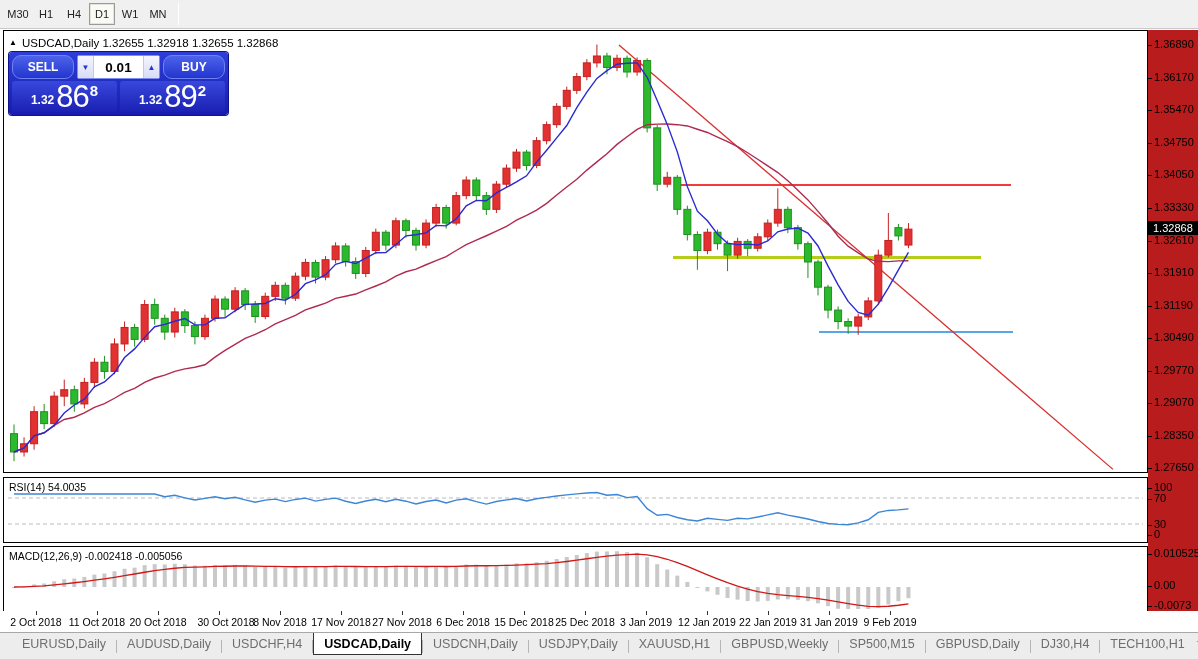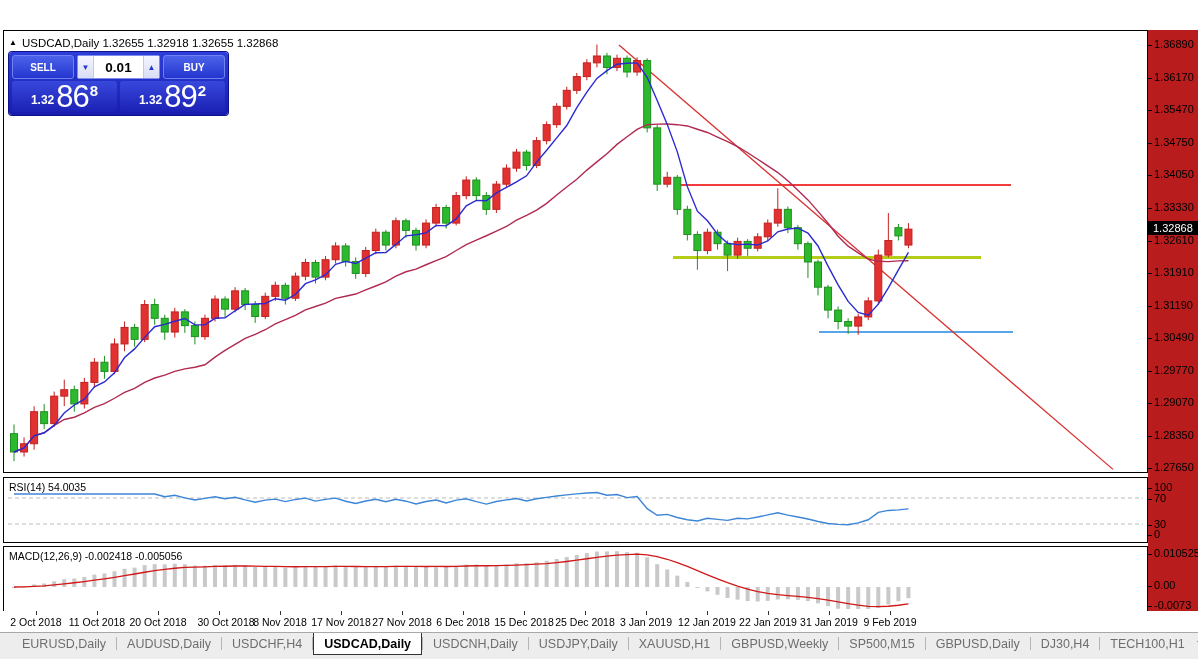--- a/index.html
+++ b/index.html
@@ -27,21 +27,21 @@
   #chart-title { position:absolute; left:5px; top:6px; font-size:11.5px; color:#000; z-index:6;
                  display:flex; align-items:center; gap:5px; }
   #chart-title .tri { font-size:8px; line-height:1; color:#000; }
 
   
   #trade-panel { position:absolute; left:5px; top:21px; width:219px; height:63px; z-index:7;
                  background:linear-gradient(180deg,#2e3ed8 0%, #171cae 100%);
                  border-radius:3px; padding:3px; box-shadow:0 0 0 1px #10128c; }
   #tp-row1 { display:flex; height:24px; gap:3px; }
   .tp-btn { flex:0 0 62px; display:flex; align-items:center; justify-content:center;
-            color:#fff; font-size:10px; font-weight:bold; border-radius:3px;
+            color:#fff; font-size:12px; font-weight:bold; border-radius:9px;
             background:linear-gradient(180deg,#4c63ea 0%, #2335cf 100%);
             border:1px solid #6f82f2; cursor:pointer; }
   #vol-box { flex:1; display:flex; background:#fff; border:1px solid #7c8cf0; border-radius:2px; overflow:hidden; }
   .vol-arrow { width:16px; display:flex; align-items:center; justify-content:center;
                font-size:8px; color:#2335cf; background:linear-gradient(180deg,#f4f5ff,#d9ddf5);
                border-right:1px solid #c3c9ee; cursor:pointer; }
   .vol-arrow.up { border-right:none; border-left:1px solid #c3c9ee; }
   #vol-value { flex:1; display:flex; align-items:center; justify-content:center;
                font-size:13.5px; font-weight:bold; color:#000; background:#fff; }
   #tp-row2 { display:flex; height:31px; margin-top:2px; gap:3px; }
@@ -80,20 +80,29 @@
   .scroll-arrow { font-size:9px; cursor:pointer; }
   #arrow-left { color:#999; }
 
   svg { display:block; }
 </style>
 </head>
 <body>
 
 <div id="stage">
 
+  <div id="toolbar">
+      <div class="tf-btn">M30</div>
+      <div class="tf-btn">H1</div>
+      <div class="tf-btn">H4</div>
+      <div class="tf-btn active">D1</div>
+      <div class="tf-btn">W1</div>
+      <div class="tf-btn">MN</div>
+      <div class="tb-sep"></div>
+    </div>
 
   <div id="main-panel" class="panel">
     <div id="chart-title">
       <span class="tri">▲</span>
       <span>USDCAD,Daily  1.32655 1.32918 1.32655 1.32868</span>
     </div>
 
     <div id="trade-panel">
       <div id="tp-row1">
         <div class="tp-btn">SELL</div>
@@ -472,21 +481,21 @@
       <div class="date-label" style="left: 707px;">12 Jan 2019</div>
       <div class="date-tick" style="left: 768px;"></div>
       <div class="date-label" style="left: 768px;">22 Jan 2019</div>
       <div class="date-tick" style="left: 829px;"></div>
       <div class="date-label" style="left: 829px; text-align: right;">31 Jan 2019</div>
       <div class="date-tick" style="left: 890px;"></div>
       <div class="date-label" style="left: 890px;">9 Feb 2019</div>
     </div>
 
   <div id="tabbar">
-    <div id="tabs-holder" style="display:flex; align-items:flex-start;">
+    <div id="tabs-holder" style="display:flex; align-items:center;">
         <div class="sym-tab">EURUSD,Daily</div>
         <div class="tab-sep"></div>
         <div class="sym-tab">AUDUSD,Daily</div>
         <div class="tab-sep"></div>
         <div class="sym-tab">USDCHF,H4</div>
         <div class="tab-sep"></div>
         <div class="sym-tab active">USDCAD,Daily</div>
         <div class="tab-sep"></div>
         <div class="sym-tab">USDCNH,Daily</div>
         <div class="tab-sep"></div>

